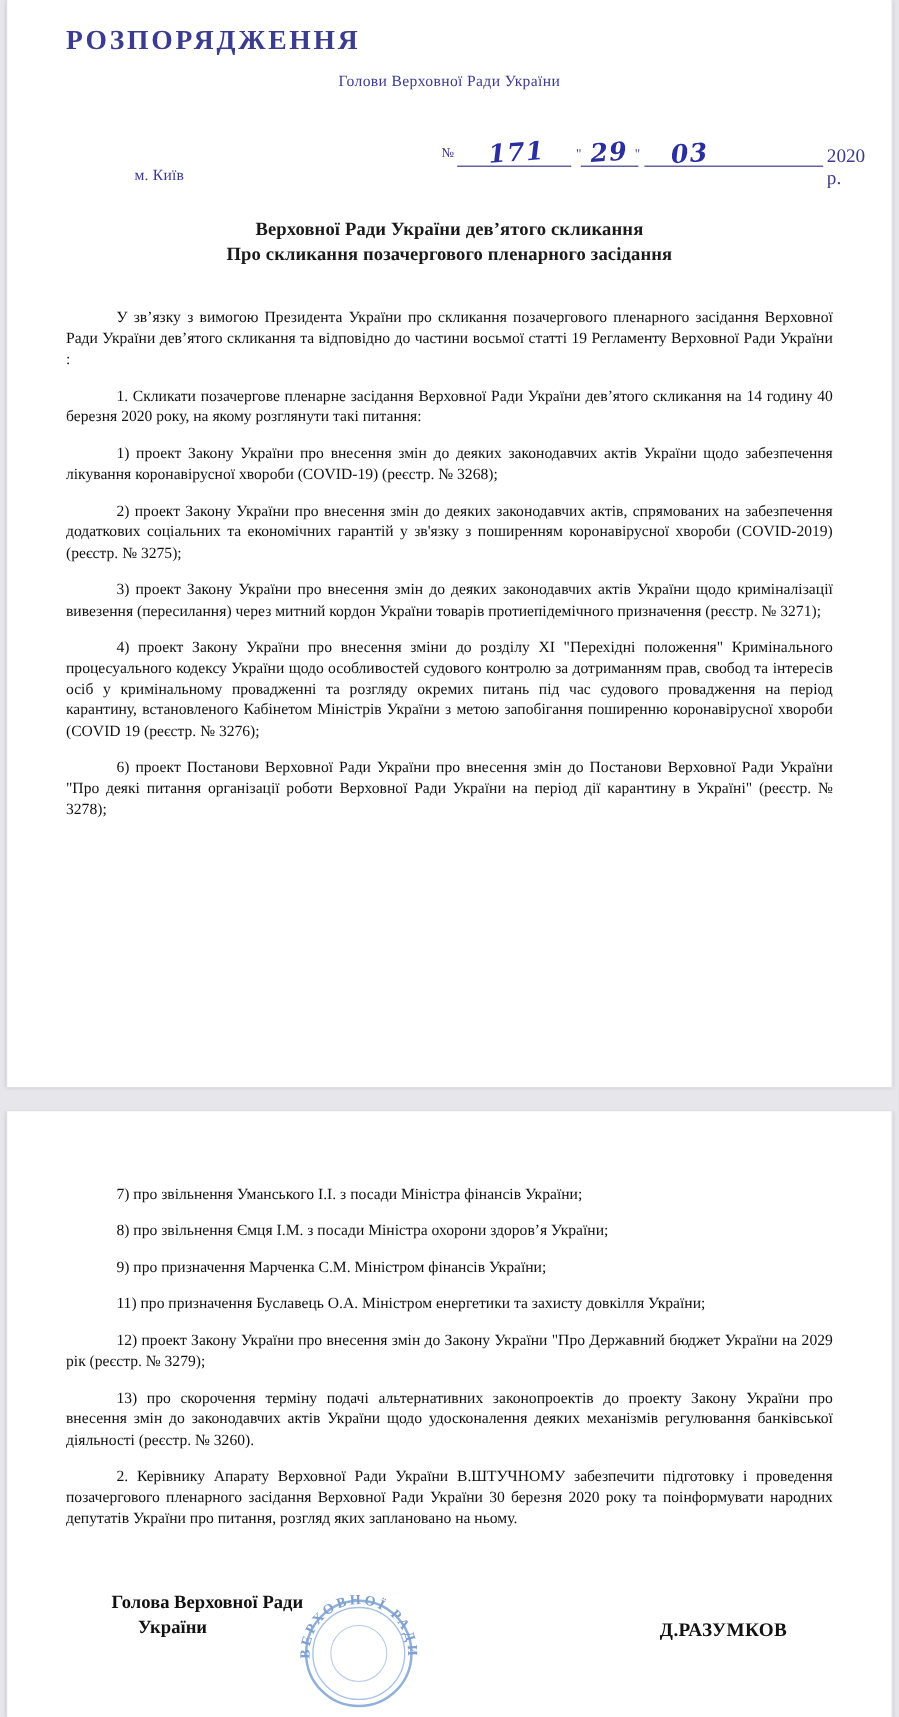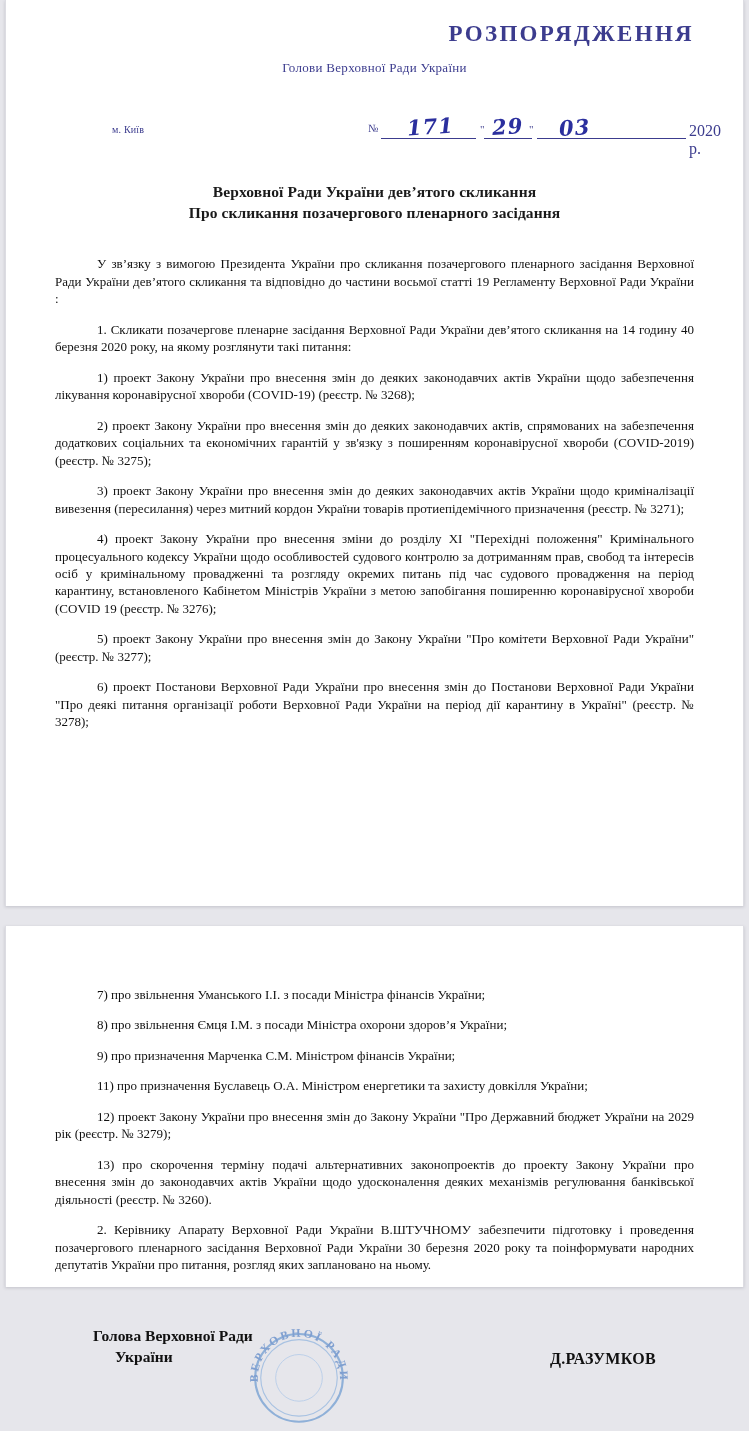--- a/index.html
+++ b/index.html
@@ -27,28 +27,28 @@
     border-right: 1px solid #dcdce2;
     box-shadow: 0 1px 3px rgba(90,90,110,0.25);
     margin: 0 5px;
     width: 739px;
   }
   .page-one {
     height: 906px;
     padding: 0 49px;
   }
   .page-two {
-    height: 361px;
+    height: 505px;
     margin-top: 20px;
     padding: 0 49px;
   }
 
   
   .doc-title {
-    text-align: right;
+    text-align: left;
     color: #3c3c8e;
     font-weight: bold;
     font-size: 23px;
     letter-spacing: 2.3px;
     padding-top: 21px;
     line-height: 1.1;
   }
   .doc-subtitle {
     text-align: center;
     color: #3c3c8e;
@@ -59,22 +59,22 @@
 
   .meta-row {
     margin-top: 36px;
     height: 30px;
     position: relative;
     color: #3c3c8e;
   }
   .meta-city {
     position: absolute;
     left: 57px;
-    top: 12px;
-    font-size: 10px;
+    top: 26px;
+    font-size: 13px;
     letter-spacing: 0.2px;
   }
   .meta-no-sym {
     position: absolute;
     left: 313px;
     top: 10px;
     font-size: 11px;
   }
   .hand {
     font-family: "DejaVu Serif", "Liberation Serif", serif;
@@ -200,21 +200,20 @@
       <div>Про скликання позачергового пленарного засідання</div>
     </div>
 
     <div class="body-block">
       <p class="para">У зв’язку з вимогою Президента України про скликання позачергового пленарного засідання Верховної Ради України дев’ятого скликання та відповідно до частини восьмої статті 19 Регламенту Верховної Ради України :</p>
       <p class="para">1. Скликати позачергове пленарне засідання Верховної Ради України дев’ятого скликання на 14 годину 40 березня 2020 року, на якому розглянути такі питання:</p>
       <p class="para">1) проект Закону України про внесення змін до деяких законодавчих актів України щодо забезпечення лікування коронавірусної хвороби (COVID-19) (реєстр. № 3268);</p>
       <p class="para">2) проект Закону України про внесення змін до деяких законодавчих актів, спрямованих на забезпечення додаткових соціальних та економічних гарантій у зв'язку з поширенням коронавірусної хвороби (COVID-2019) (реєстр. № 3275);</p>
       <p class="para">3) проект Закону України про внесення змін до деяких законодавчих актів України щодо криміналізації вивезення (пересилання) через митний кордон України товарів протиепідемічного призначення (реєстр. № 3271);</p>
       <p class="para">4) проект Закону України про внесення зміни до розділу XI "Перехідні положення" Кримінального процесуального кодексу України щодо особливостей судового контролю за дотриманням прав, свобод та інтересів осіб у кримінальному провадженні та розгляду окремих питань під час судового провадження на період карантину, встановленого Кабінетом Міністрів України з метою запобігання поширенню коронавірусної хвороби (COVID 19  (реєстр. № 3276);</p>
-      <p class="para">5) проект Закону України про внесення змін до Закону України  "Про комітети Верховної Ради України" (реєстр. № 3277);</p>
       <p class="para">6) проект Постанови Верховної Ради України про внесення змін до Постанови Верховної Ради України "Про деякі питання організації роботи Верховної Ради України на період дії карантину в Україні" (реєстр. № 3278);</p>
     </div>
   </div>
 
   <div class="page page-two">
     <div style="height:60px"></div>
 
     <div class="body-block" style="margin-top:0">
       <p class="para compact">7) про звільнення Уманського І.І. з посади Міністра фінансів України;</p>
       <p class="para compact">8) про звільнення Ємця І.М. з посади Міністра охорони здоров’я України;</p>

